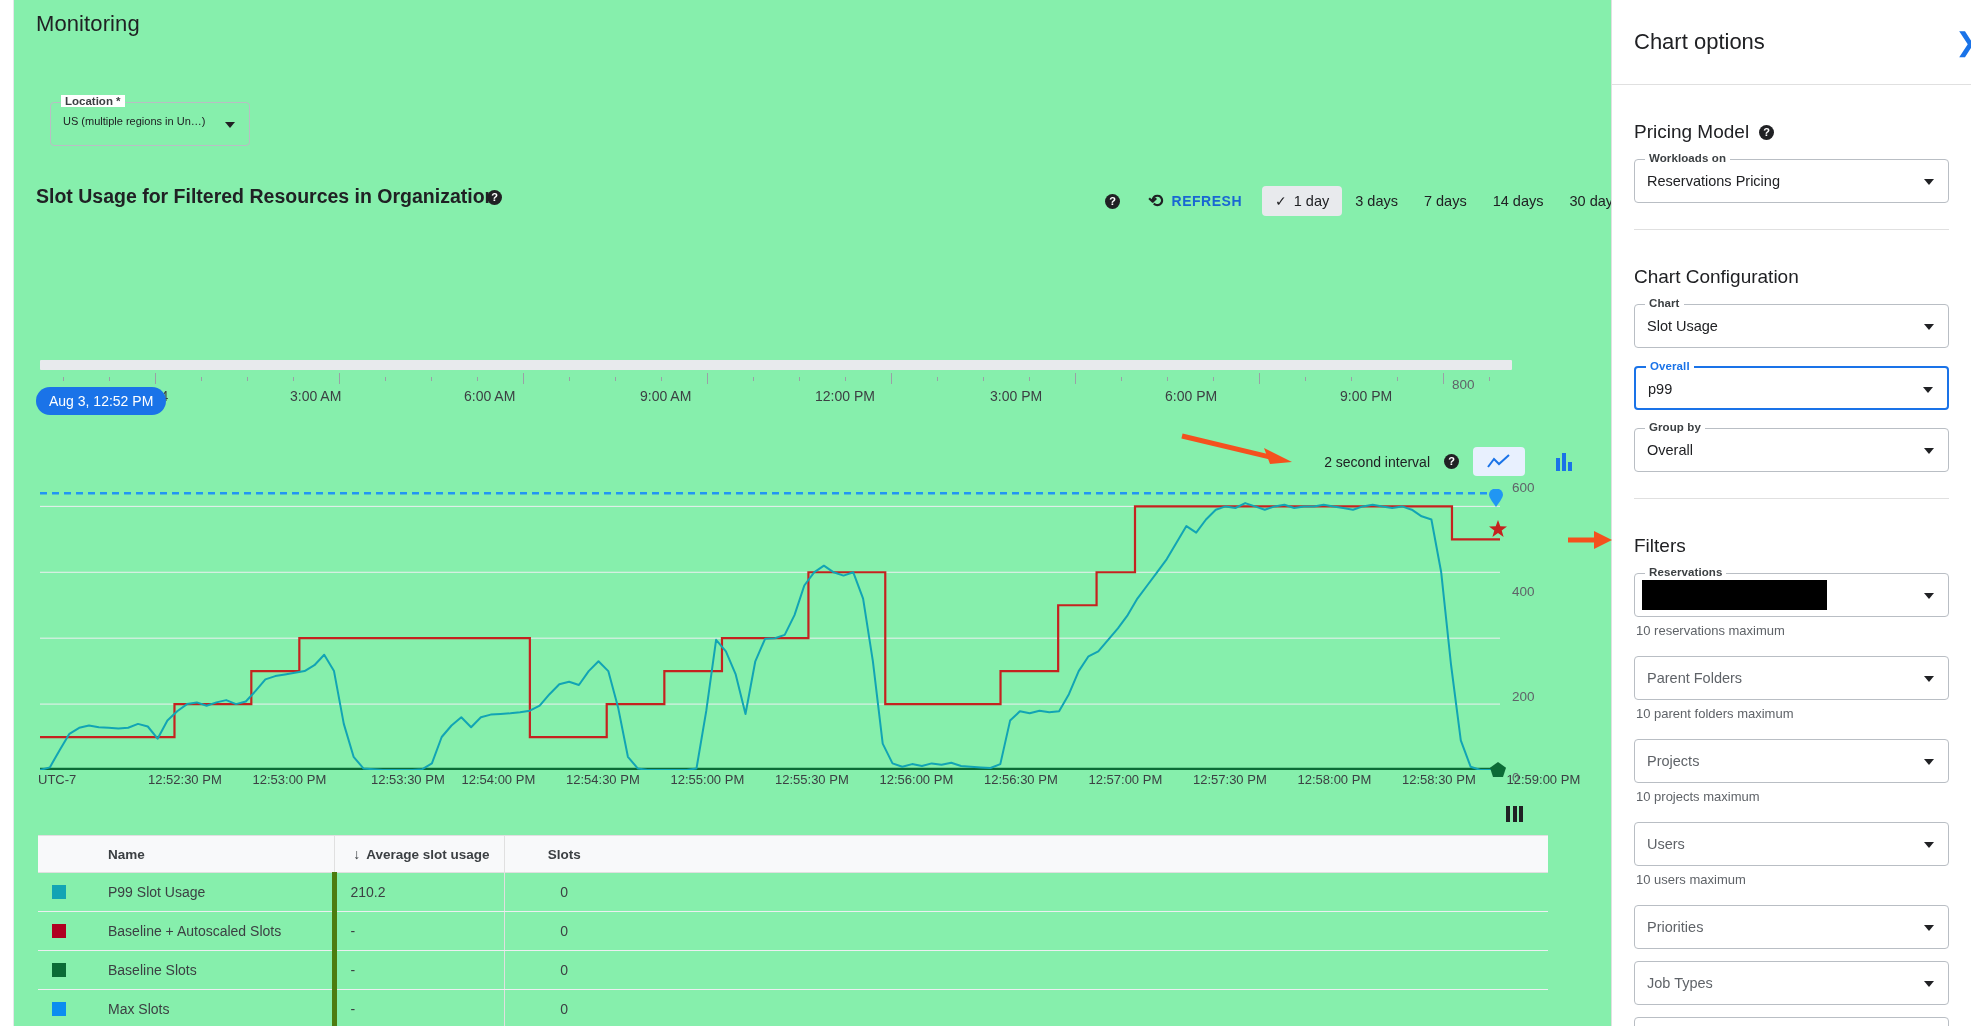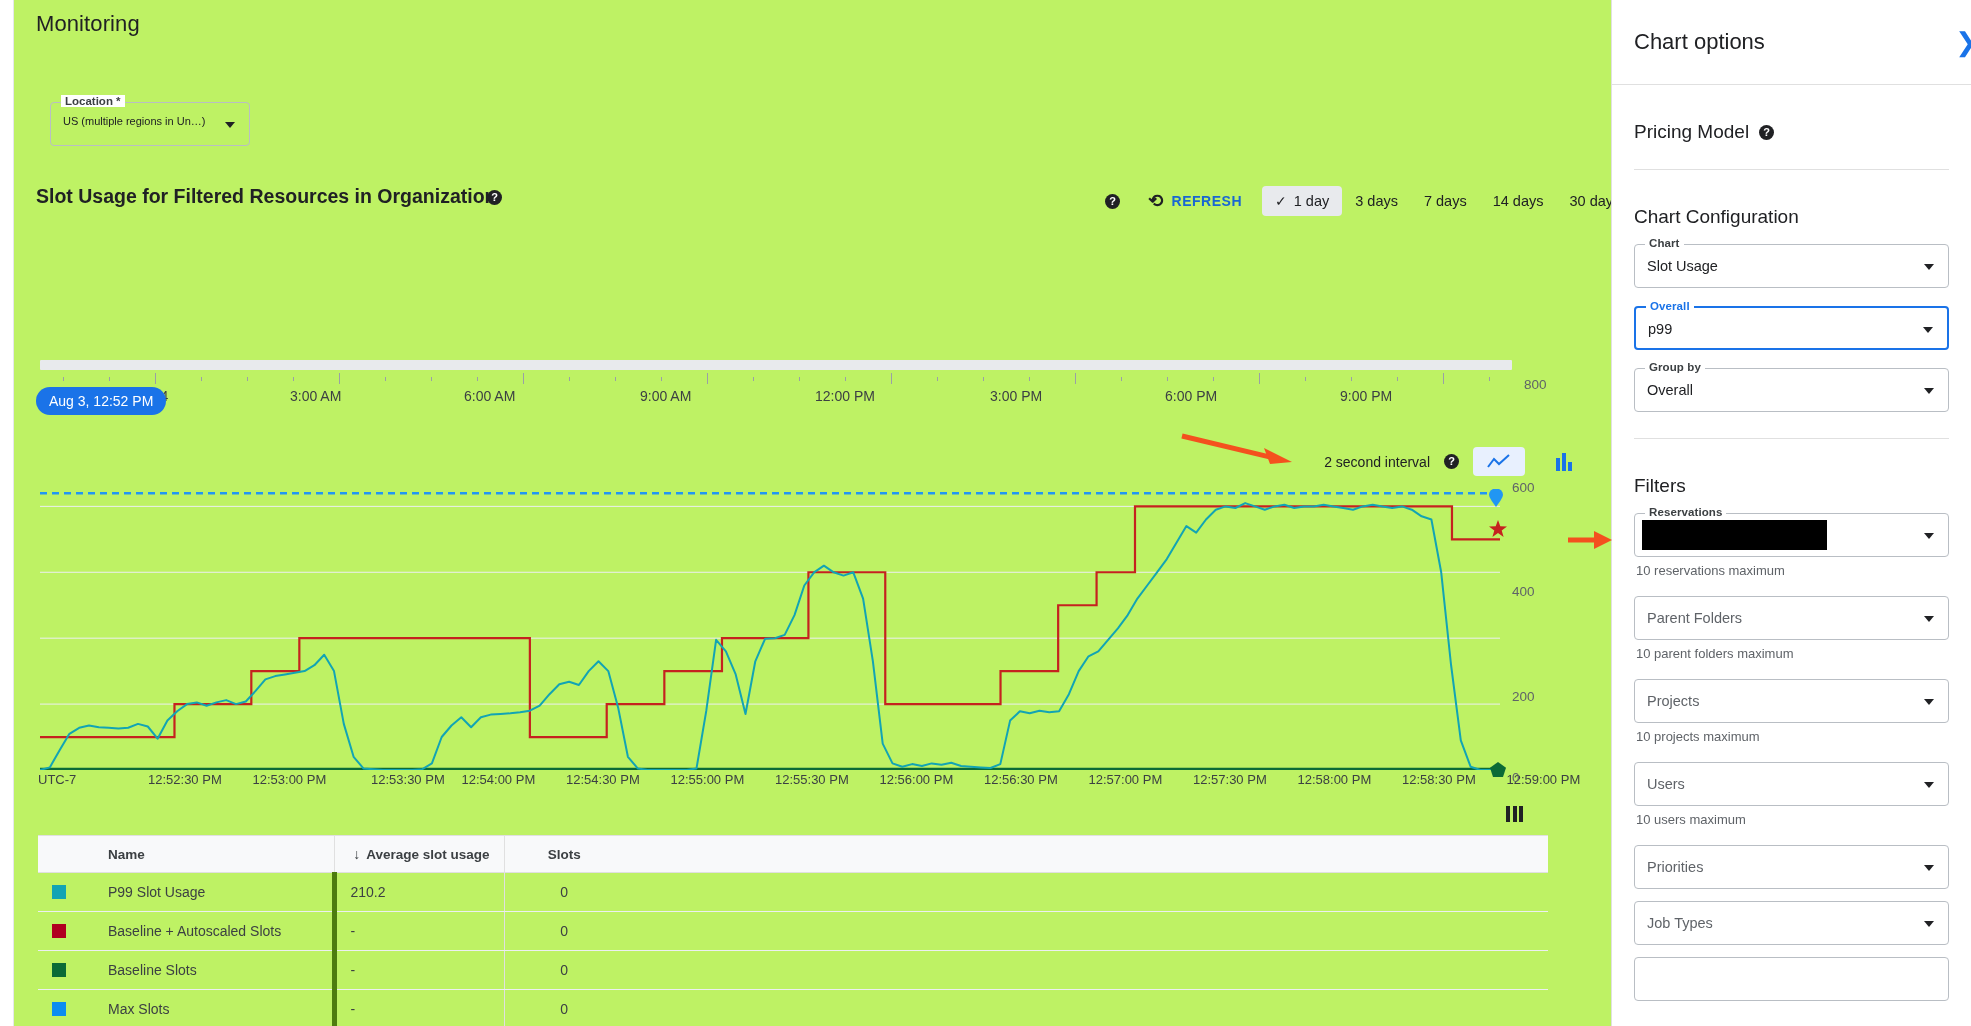--- a/index.html
+++ b/index.html
@@ -4,21 +4,21 @@
 <style>
   * { box-sizing: border-box; }
   html, body {
     margin: 0; padding: 0;
     width: 1971px; height: 1026px;
     overflow: hidden;
     background: #ffffff;
     font-family: "Liberation Sans", sans-serif;
     color: #202124;
   }
-  .page { position: relative; width: 1971px; height: 1026px; background:#bef264; }
+  .page { position: relative; width: 1971px; height: 1026px; background:#86efac; }
 
   
   .left-rail { position:absolute; left:0; top:0; width:14px; height:1026px; background:#fff; border-right:1px solid #e5e7ea; }
 
   
   .hdr { position:absolute; left:14px; top:0; right:360px; height:48px; display:flex; align-items:center; }
   .hdr-title { font-size:22px; color:#202124; padding-left:22px; letter-spacing:0.1px; }
 
   .tabs { position:absolute; left:14px; top:48px; right:360px; height:32px; border-bottom:1px solid #e0e0e0; display:flex; align-items:flex-end; }
   .tab { font-size:14.5px; font-weight:600; letter-spacing:.7px; padding:0 14px 10px 14px; margin-left:10px; color:#5f6368; cursor:pointer; position:relative; }
@@ -344,20 +344,25 @@
     <div class="rp-hdr">
       <h2>Chart options</h2>
       <span class="rp-close">❯</span>
     </div>
     <div class="rp-body">
 
       <div class="sec-h">
         <span>Pricing Model</span>
         <span class="help-ico">?</span>
       </div>
+      <div class="fld">
+        <span class="lg">Workloads on</span>
+        <span class="val">Reservations Pricing</span>
+        <span class="caret cr"></span>
+      </div>
 
       <div class="rp-div"></div>
 
       <div class="sec-h">Chart Configuration</div>
       <div class="fld gap">
         <span class="lg">Chart</span>
         <span class="val">Slot Usage</span>
         <span class="caret cr"></span>
       </div>
       <div class="fld gap focus">
@@ -414,21 +419,21 @@
       <svg class="rp-arrow" width="46" height="26">
         <line x1="0" y1="13" x2="30" y2="13" stroke="#f4511e" stroke-width="5"></line>
         <polygon points="44,13 26,4 26,22" fill="#f4511e"></polygon>
       </svg>
     </div>
   </div>
 <div class="y-lab" style="left: 1512px; top: 770px;">0</div>
     <div class="y-lab" style="left: 1512px; top: 689px;">200</div>
     <div class="y-lab" style="left: 1512px; top: 584px;">400</div>
     <div class="y-lab" style="left: 1512px; top: 480px;">600</div>
-    <div class="y-lab" style="left: 1524px; top: 377px;">800</div>
+    <div class="y-lab" style="left: 1452px; top: 377px;">800</div>
     <div style="position: absolute; left: 1489px; top: 489px;"><svg width="14" height="18">
         <path d="M7 18 C2 11 0 8 0 5.5 A7 6 0 1 1 14 5.5 C14 8 12 11 7 18Z" fill="#2196f3"></path>
       </svg></div>
     <div style="position: absolute; left: 1489px; top: 520px;"><svg width="18" height="18">
         <polygon points="9,0 11.3,6.2 18,6.4 12.7,10.5 14.6,17 9,13.1 3.4,17 5.3,10.5 0,6.4 6.7,6.2" fill="#c5221f"></polygon>
       </svg></div>
     <div style="position: absolute; left: 1490px; top: 762px;"><svg width="16" height="16">
         <polygon points="8,0 16,5.8 13,15 3,15 0,5.8" fill="#0b6b36"></polygon>
       </svg></div>
   </div>

